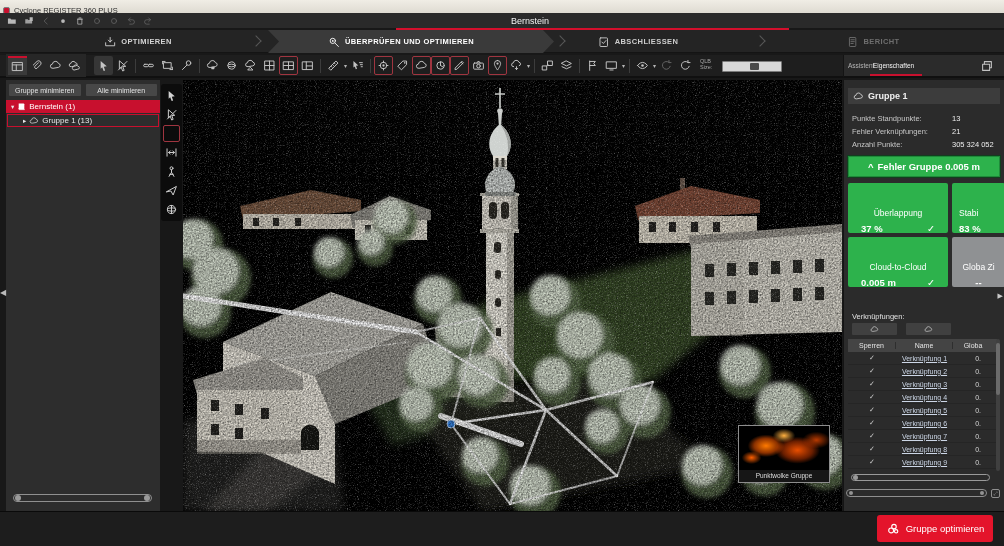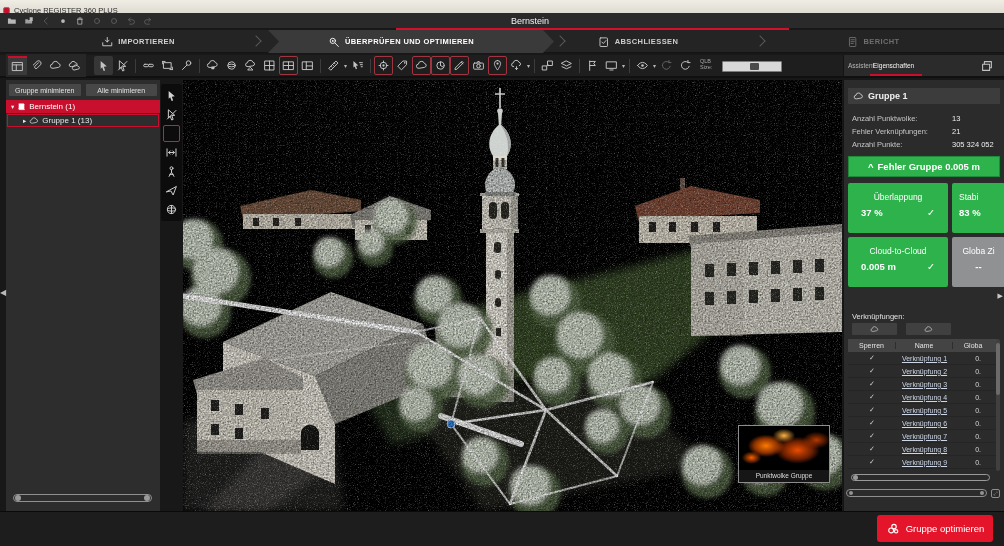--- a/index.html
+++ b/index.html
@@ -100,21 +100,21 @@
   .stat-row{position:absolute;left:8px;width:148px;height:12px;display:flex;font-size:7.5px;color:#c6c6c6;align-items:center;}
   .stat-row .sv{position:absolute;left:100px;color:#ededed;}
   .sr0{top:32px;} .sr1{top:45px;} .sr2{top:58px;}
   .error-btn{position:absolute;left:4px;top:76px;width:152px;height:21px;background:#2db24c;border:1px solid #1f8a3a;outline:1px solid #113f1e;
     color:#fff;font-weight:bold;font-size:9.5px;display:flex;align-items:center;justify-content:center;gap:4px;}
   .tiles{position:absolute;left:4px;top:103px;width:157px;height:104px;}
   .tile{position:absolute;border-radius:2px;color:#fff;overflow:hidden;}
   .tile.green{background:#2db24c;} .tile.gray{background:#8f9193;}
   .t0{left:0;top:0;width:100px;height:50px;} .t1{left:104px;top:0;width:53px;height:50px;}
   .t2{left:0;top:54px;width:100px;height:50px;} .t3{left:104px;top:54px;width:53px;height:50px;}
-  .tile .tl{text-align:center;font-size:8.5px;margin-top:9px;white-space:nowrap;}
+  .tile .tl{text-align:center;font-size:8.5px;margin-top:25px;white-space:nowrap;}
   .tile .tvrow{display:flex;justify-content:space-between;padding:0 13px;margin-top:5px;font-size:9.5px;font-weight:bold;}
   .t1 .tl,.t1 .tvrow{text-align:left;justify-content:flex-start;padding:0 0 0 7px;}
   .t3 .tvrow{justify-content:center;padding:0;}
   .expand-arrow{position:absolute;right:1px;top:212px;color:#c9c9c9;font-size:7px;}
   .links-label{position:absolute;left:8px;top:232px;font-size:7.5px;color:#e0e0e0;}
   .link-btns{position:absolute;left:8px;top:243px;display:flex;gap:9px;}
   .link-btn{width:45px;height:12px;background:#404040;border-radius:1px;display:flex;align-items:center;justify-content:center;color:#cfcfcf;}
   .link-btn svg{width:9px;height:9px;}
   .ltable{position:absolute;left:4px;top:259px;width:149px;font-size:7px;}
   .lt-head{height:13px;background:#444444;display:flex;align-items:center;color:#e4e4e4;}
@@ -207,21 +207,21 @@
   <div class="progress-line"></div>
   <div class="workflow">
     <div class="step-active-bg"></div>
     <div class="wstep ws1">
       <span data-icon="import">
           <svg viewBox="0 0 16 16">
             <path d="M8 2v6M5.5 5.5 8 8l2.5-2.5"></path>
             <path d="M2 9v4h12V9"></path>
           </svg>
         </span>
-      <span class="lbl">IMPORTIEREN</span>
+      <span class="lbl">OPTIMIEREN</span>
     </div>
     <div class="wstep ws2">
       <span data-icon="review">
           <svg viewBox="0 0 16 16">
             <circle cx="6.5" cy="6.5" r="3.5"></circle>
             <path d="M9.5 9.5 14 14"></path>
             <circle cx="6.5" cy="6.5" r="1.2" fill="currentColor" stroke="none"></circle>
           </svg>
         </span>
       <span class="lbl">ÜBERPRÜFEN UND OPTIMIEREN</span>
@@ -729,21 +729,21 @@
   <div class="right-panel">
     <div class="rp-header">
       <span class="ticon" data-icon="cloud">
           <svg viewBox="0 0 16 16">
             <path d="M4.5 11.5a2.6 2.6 0 0 1-.3-5.2 3.8 3.8 0 0 1 7.4-.8 2.4 2.4 0 0 1 .4 4.7z"></path>
           </svg>
         </span>
       <span>Gruppe 1</span>
     </div>
     <div class="stat-row sr0">
-      <span>Anzahl Punktwolke:</span>
+      <span>Punkte Standpunkte:</span>
         <span class="sv">13</span>
     </div>
     <div class="stat-row sr1">
       <span>Fehler Verknüpfungen:</span>
         <span class="sv">21</span>
     </div>
     <div class="stat-row sr2">
       <span>Anzahl Punkte:</span>
         <span class="sv">305 324 052</span>
     </div>

